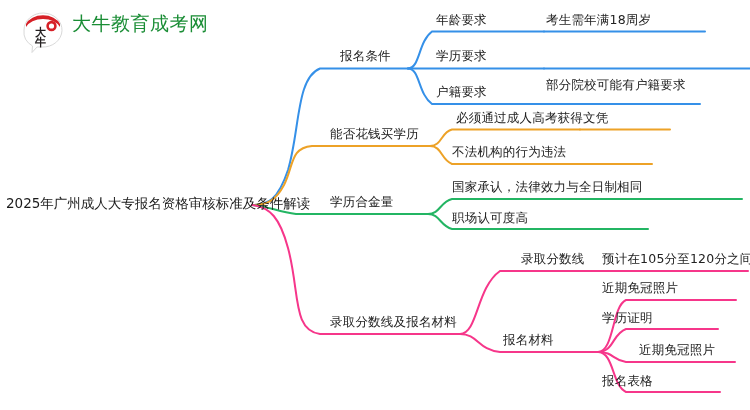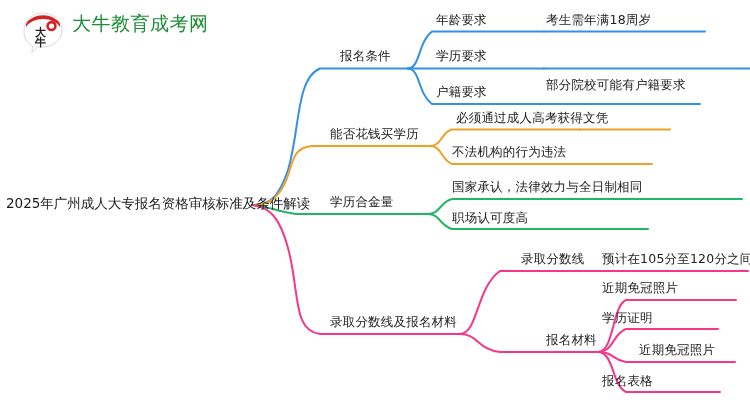--- a/index.html
+++ b/index.html
@@ -167,20 +167,20 @@
   <div class="node-label" style="left:330px; top:196px;">学历合金量</div>
 
   <div class="node-label" style="left:452px; top:181px;">国家承认，法律效力与全日制相同</div>
   <div class="node-label" style="left:452px; top:212px;">职场认可度高</div>
 
   <div class="node-label" style="left:330px; top:316px;">录取分数线及报名材料</div>
 
   <div class="node-label" style="left:503px; top:253px;margin-left:18px;">录取分数线</div>
   <div class="node-label" style="left:602px; top:253px;">预计在105分至120分之间</div>
 
-  <div class="node-label" style="left:503px; top:334px;margin-left:43px;">报名材料</div>
+  <div class="node-label" style="left:503px; top:334px;">报名材料</div>
 
   <div class="node-label" style="left:602px; top:282px;">近期免冠照片</div>
   <div class="node-label" style="left:602px; top:312px;">学历证明</div>
   <div class="node-label" style="left:602px; top:344px;margin-left:37px;">近期免冠照片</div>
   <div class="node-label" style="left:602px; top:375px;">报名表格</div>
 
 </div>
 
 </body></html>

